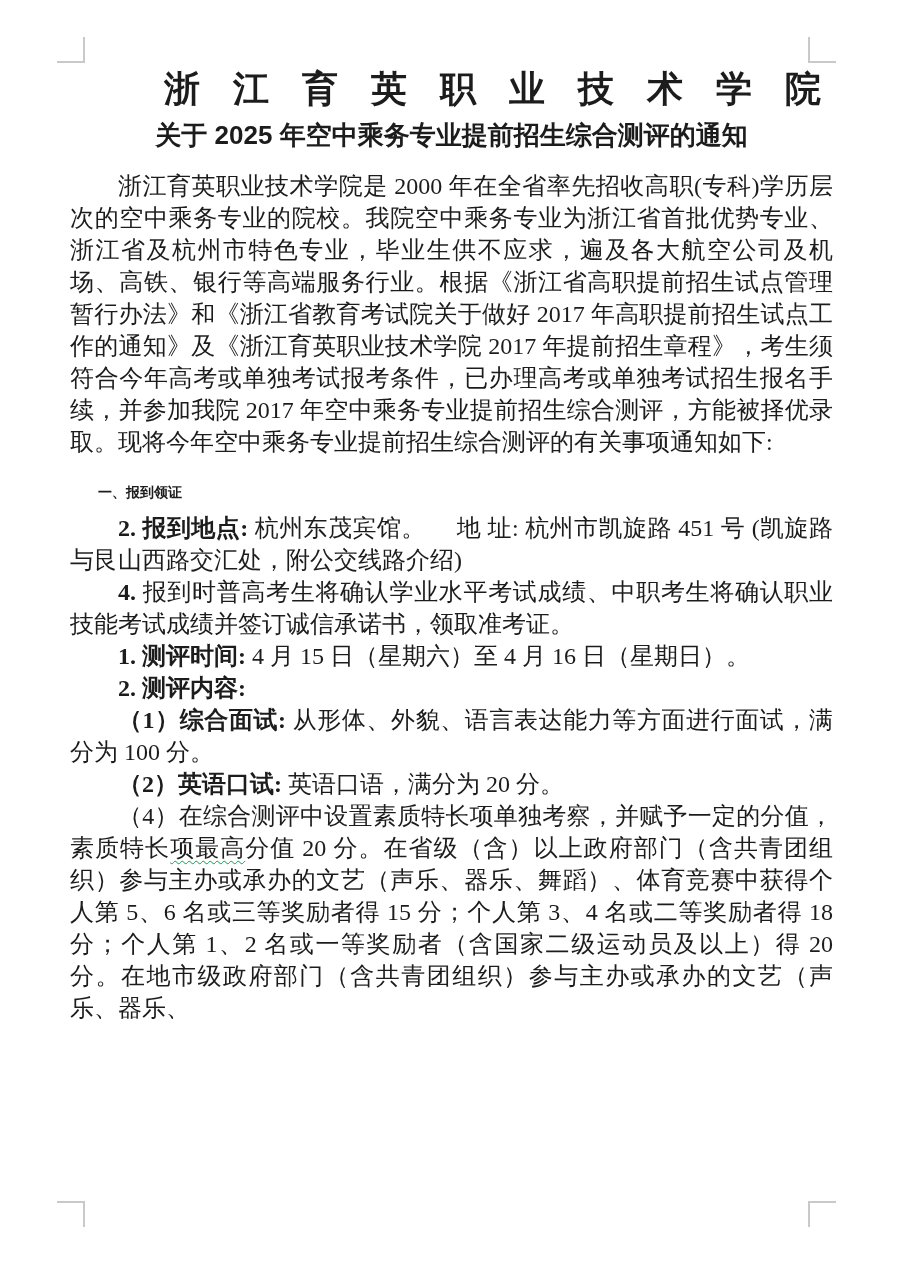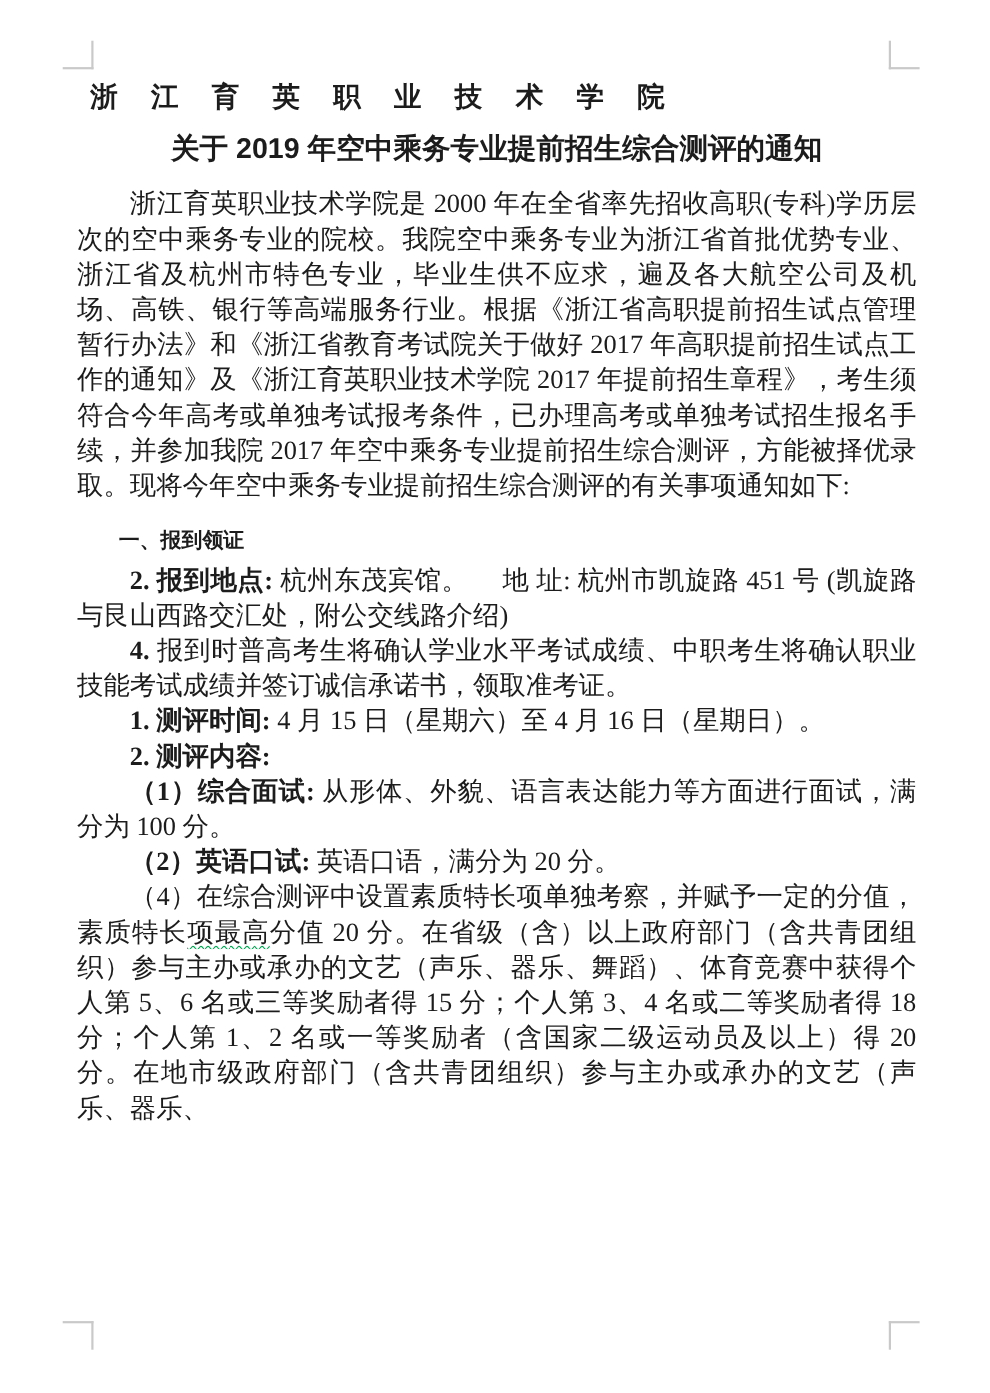--- a/index.html
+++ b/index.html
@@ -18,22 +18,22 @@
   }
   
   .crop { position: absolute; width: 26px; height: 24px; border: 0 solid #c9c9c9; }
   .crop.tl { left: 57px;  top: 37px;   border-right-width: 2px; border-bottom-width: 2px; }
   .crop.tr { left: 808px; top: 37px;   border-left-width: 2px;  border-bottom-width: 2px; }
   .crop.bl { left: 57px;  top: 1201px; border-right-width: 2px; border-top-width: 2px; }
   .crop.br { left: 808px; top: 1201px; border-left-width: 2px;  border-top-width: 2px; }
 
   .doc-title {
     margin: 0 0 12px 0;
-    text-align: left;
-    font-size: 25px;
+    text-align: right;
+    font-size: 36px;
     line-height: 34px;
     font-weight: bold;
     letter-spacing: 12px;
     padding-left: 12px; 
     font-family: "Liberation Serif", serif;
   }
   .doc-subtitle {
     margin: 0 0 18px 0;
     text-align: center;
     font-size: 26px;
@@ -43,21 +43,21 @@
   }
   p.body-par {
     margin: 0;
     font-size: 24px;
     line-height: 32px;
     text-align: justify;
     text-indent: 2em;
   }
   .sec-heading {
     margin: 18px 0 4px 0;
-    font-size: 19px;
+    font-size: 14px;
     line-height: 32px;
     font-weight: bold;
     text-indent: 2em;
     font-family: "Liberation Sans", sans-serif;
   }
   .item { margin: 6px 0 0 0; }
   .tight { margin: 0; }
   b.lbl { font-weight: bold; }
   .wavy {
     text-decoration: underline;
@@ -73,21 +73,21 @@
 
 <div class="page">
 
   <div class="crop tl"></div>
   <div class="crop tr"></div>
   <div class="crop bl"></div>
   <div class="crop br"></div>
 
   <h1 class="doc-title">浙 江 育 英 职 业 技 术 学 院</h1>
 
-  <h2 class="doc-subtitle">关于 2019 年空中乘务专业提前招生综合测评的通知</h2>
+  <h2 class="doc-subtitle">关于 2025 年空中乘务专业提前招生综合测评的通知</h2>
 
   <p class="body-par">浙江育英职业技术学院是 2000 年在全省率先招收高职(专科)学历层次的空中乘务专业的院校。我院空中乘务专业为浙江省首批优势专业、浙江省及杭州市特色专业，毕业生供不应求，遍及各大航空公司及机场、高铁、银行等高端服务行业。根据《浙江省高职提前招生试点管理暂行办法》和《浙江省教育考试院关于做好 2017 年高职提前招生试点工作的通知》及《浙江育英职业技术学院 2017 年提前招生章程》，考生须符合今年高考或单独考试报考条件，已办理高考或单独考试招生报名手续，并参加我院 2017 年空中乘务专业提前招生综合测评，方能被择优录取。现将今年空中乘务专业提前招生综合测评的有关事项通知如下:</p>
 
   <div class="sec-heading">一、报到领证</div>
 
 
   <p class="body-par item"><b class="lbl">2. 报到地点:</b><span> 杭州东茂宾馆。　 地 址: 杭州市凯旋路 451 号 (凯旋路与艮山西路交汇处，附公交线路介绍)</span></p>
 
 
   <p class="body-par item"><b class="lbl">4.</b><span> 报到时普高考生将确认学业水平考试成绩、中职考生将确认职业技能考试成绩并签订诚信承诺书，领取准考证。</span></p>

